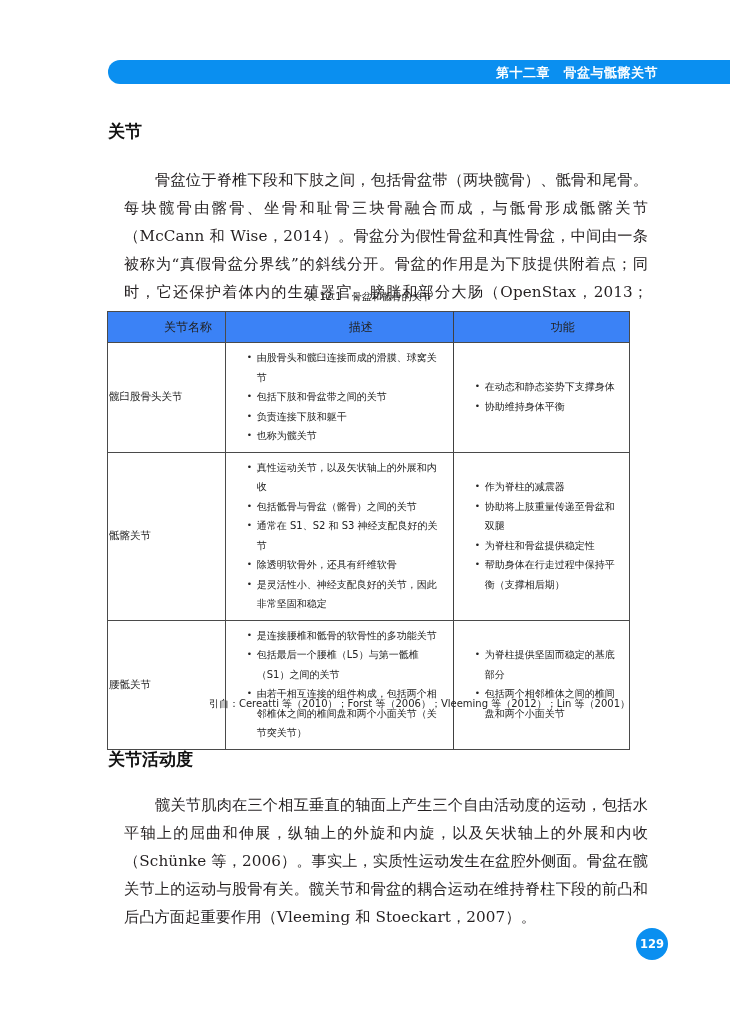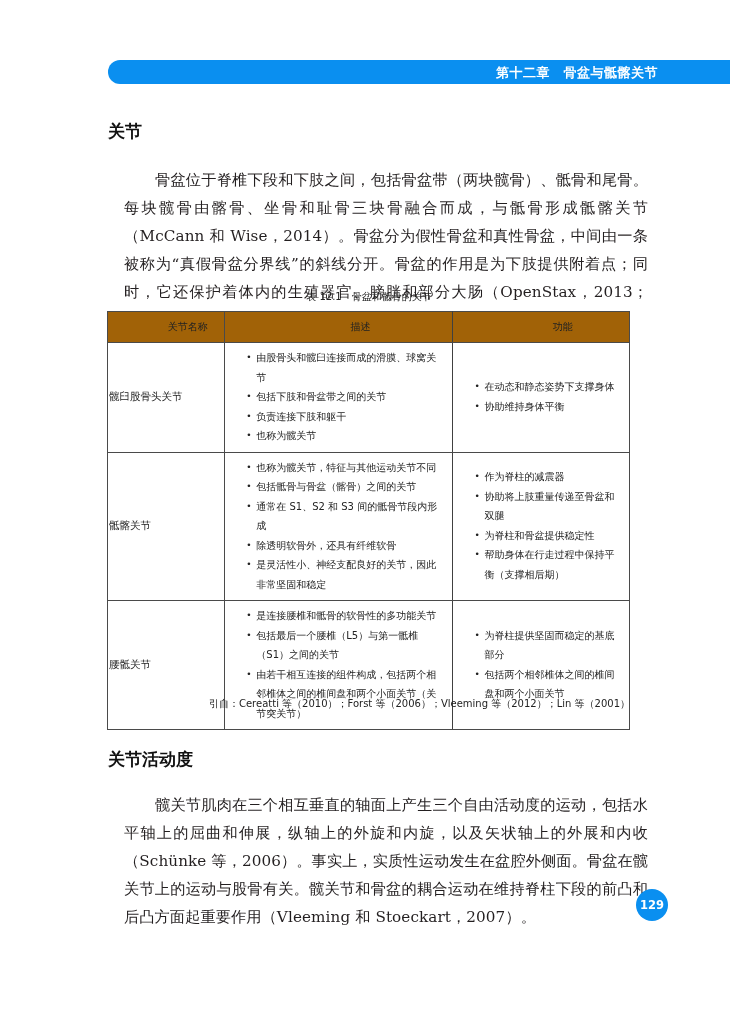--- a/index.html
+++ b/index.html
@@ -20,33 +20,33 @@
 
   .table-caption { position: absolute; left: 108px; width: 522px; top: 290px; text-align: center;
                    font-family: "DejaVu Sans", sans-serif; font-size: 10px; color: #222; }
 
   table.joints { position: absolute; left: 107px; top: 311px; width: 523px;
                  border-collapse: collapse; font-family: "DejaVu Sans", sans-serif;
                  font-size: 10px; color: #222; }
   table.joints th, table.joints td { border: 1.5px solid #4a4a4a; vertical-align: middle; }
   table.joints td.desc, table.joints th.desc { border-right: 1px solid #404040; }
   table.joints td.func, table.joints th.func { border-left: 1px solid #9a9a9a; }
-  table.joints th { background: #a16207; height: 28px; font-weight: normal; font-size: 10px; padding-left: 44px; }
+  table.joints th { background: #3b82f6; height: 28px; font-weight: normal; font-size: 12px; padding-left: 44px; }
   .col-name { width: 97px; text-align: center; }
   .col-desc { width: 247px; }
   .col-func { width: 179px; }
   td.name-cell { text-align: left; font-size: 10.5px; }
   ul.bullets { list-style: none; margin: 0; padding: 4px 8px 5px 20px; }
   ul.bullets li { position: relative; padding-left: 10px; line-height: 19.5px; }
   ul.bullets li::before { content: "•"; position: absolute; left: 0; top: 0; font-size: 9px; }
 
   .table-source { position: absolute; right: 100px; top: 697px; font-family: "DejaVu Sans", sans-serif;
                   font-size: 10px; color: #222; }
 
-  .page-number { position: absolute; left: 636px; top: 889px; width: 32px; height: 32px;
+  .page-number { position: absolute; left: 636px; top: 928px; width: 32px; height: 32px;
                  border-radius: 50%; background: #0a8ff0; color: #fff; text-align: center;
                  line-height: 32px; font-family: "DejaVu Sans", sans-serif; font-weight: bold;
                  font-size: 11.5px; }
 </style>
 </head>
 <body>
 
 <div class="chapter-bar">
   <span class="chapter-title">第十二章　骨盆与骶髂关节</span>
 </div>
@@ -79,23 +79,23 @@
           <ul class="bullets">
             <li>在动态和静态姿势下支撑身体</li>
             <li>协助维持身体平衡</li>
           </ul>
         </td>
       </tr>
       <tr style="height: 124px;">
         <td class="name-cell col-name">骶髂关节</td>
         <td class="desc col-desc">
           <ul class="bullets">
-            <li>也称为髋关节，特征与其他运动关节不同</li>
+            <li>真性运动关节，以及矢状轴上的外展和内收</li>
             <li>包括骶骨与骨盆（髂骨）之间的关节</li>
-            <li>通常在 S1、S2 和 S3 间的骶骨节段内形成</li>
+            <li>通常在 S1、S2 和 S3 神经支配良好的关节</li>
             <li>除透明软骨外，还具有纤维软骨</li>
             <li>是灵活性小、神经支配良好的关节，因此非常坚固和稳定</li>
           </ul>
         </td>
         <td class="func col-func">
           <ul class="bullets">
             <li>作为脊柱的减震器</li>
             <li>协助将上肢重量传递至骨盆和双腿</li>
             <li>为脊柱和骨盆提供稳定性</li>
             <li>帮助身体在行走过程中保持平衡（支撑相后期）</li>

